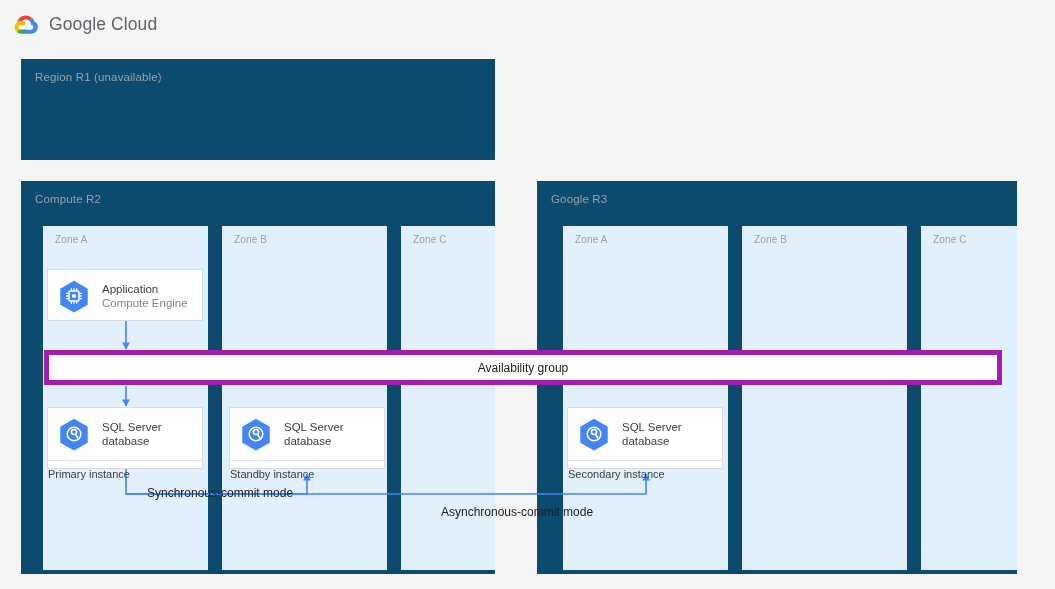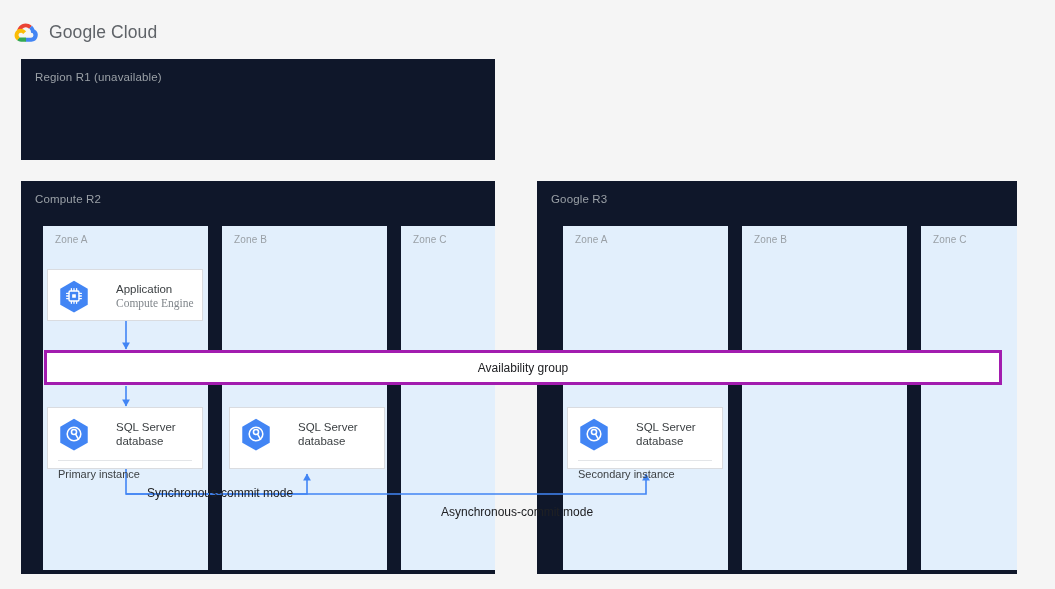--- a/index.html
+++ b/index.html
@@ -5,27 +5,27 @@
   * { box-sizing: border-box; margin: 0; padding: 0; }
   html, body {
     width: 1055px; height: 589px;
     background: #f5f5f5;
     font-family: "Liberation Sans", sans-serif;
     overflow: hidden;
   }
   #root { position: relative; width: 1055px; height: 589px; }
 
   
-  .header { position: absolute; left: 0; top: 8px; width: 1055px; height: 47px; }
+  .header { position: absolute; left: 0; top: 0; width: 1055px; height: 47px; }
   .brand { position: absolute; left: 13px; top: 11px; display: flex; align-items: center; gap: 10px; }
   .brand-logo { width: 26px; height: 26px; display: block; }
   .brand-text { font-size: 17.5px; color: #5f6368; letter-spacing: .1px; white-space: nowrap; }
 
   
-  .region { position: absolute; background: #0f172a; }
+  .region { position: absolute; background: #0c4a6e; }
   .region-label {
     position: absolute; left: 14px; top: 12px;
     font-size: 11.5px; color: #9aa0a6; letter-spacing: .15px; white-space: nowrap;
   }
   #region-r1 { left: 21px; top: 59px; width: 474px; height: 101px; }
   #region-r2 { left: 21px; top: 181px; width: 474px; height: 393px; }
   #region-r3 { left: 537px; top: 181px; width: 480px; height: 393px; }
 
   
   .zone { position: absolute; top: 226px; height: 344px; background: #e2effc; overflow: hidden; }
@@ -41,40 +41,40 @@
   #zone-r3-a { left: 563px; width: 165px; }
   #zone-r3-b { left: 742px; width: 165px; }
   #zone-r3-c { left: 921px; width: 96px;  }
 
   
   .node {
     position: absolute; background: #ffffff;
     border: 1px solid #dadce0;
     display: flex; flex-direction: column;
   }
-  .node-top { display: flex; align-items: center; padding: 9px 10px 9px 9px; gap: 25px; }
+  .node-top { display: flex; align-items: center; padding: 9px 10px 9px 9px; gap: 11px; }
   .node-ico { width: 34px; height: 34px; flex: 0 0 34px; display: block; }
   .node-titles { display: flex; flex-direction: column; justify-content: center; }
   .node-title { font-size: 11.5px; color: #3c4043; line-height: 14px; white-space: nowrap; }
-  .node-sub { font-size: 11.5px; color: #80868b; line-height: 14px; white-space: nowrap; font-family: Liberation Serif, serif; }
+  .node-sub { font-size: 11.5px; color: #80868b; line-height: 14px; white-space: nowrap; }
   .node-foot {
     border-top: 1px solid #e3e5e8;
-    margin: 0 10px; padding: 7px 0 7px 0;
+    margin: 0 0; padding: 7px 0 7px 0;
     font-size: 11px; color: #3c4043; white-space: nowrap;
   }
 
   #node-app      { left: 47px;  top: 269px; width: 156px; height: 52px; }
   #node-primary  { left: 47px;  top: 407px; width: 156px; height: 62px; }
   #node-standby  { left: 229px; top: 407px; width: 156px; height: 62px; }
   #node-secondary{ left: 567px; top: 407px; width: 156px; height: 62px; }
 
   
   #availability-group {
     position: absolute; left: 44px; top: 350px; width: 958px; height: 35px;
-    background: #ffffff; border: 3px solid #a21caf;
+    background: #ffffff; border: 5px solid #a21caf;
     display: flex; align-items: center; justify-content: center;
   }
   #availability-group .ag-text { font-size: 12px; color: #202124; white-space: nowrap; }
 
   
   #connectors { position: absolute; left: 0; top: 0; width: 1055px; height: 589px; pointer-events: none; }
 
   .edge-label {
     position: absolute; font-size: 12px; color: #202124; white-space: nowrap;
   }
@@ -206,20 +206,21 @@
         <path d="M24 2.6 L43.4 13.8 L43.4 36.2 L24 47.4 L4.6 36.2 L4.6 13.8 Z" fill="#4285f4"></path>
         <circle cx="24" cy="24" r="9.6" fill="none" stroke="#ffffff" stroke-width="2.2"></circle>
         <circle cx="24" cy="21.2" r="3.6" fill="none" stroke="#ffffff" stroke-width="2.2"></circle>
         <path d="M26.4 24.4 L30.4 31.6" fill="none" stroke="#ffffff" stroke-width="2.2" stroke-linecap="round"></path>
       </svg>
       <div class="node-titles">
         <span class="node-title">SQL Server</span>
         <span class="node-title">database</span>
       </div>
     </div>
+    <div class="node-foot">Standby instance</div>
   </div>
 
   <div class="node" id="node-secondary">
     <div class="node-top">
       <svg class="node-ico" viewBox="0 0 48 48">
         <path d="M24 2.6 L43.4 13.8 L43.4 36.2 L24 47.4 L4.6 36.2 L4.6 13.8 Z" fill="#4285f4"></path>
         <circle cx="24" cy="24" r="9.6" fill="none" stroke="#ffffff" stroke-width="2.2"></circle>
         <circle cx="24" cy="21.2" r="3.6" fill="none" stroke="#ffffff" stroke-width="2.2"></circle>
         <path d="M26.4 24.4 L30.4 31.6" fill="none" stroke="#ffffff" stroke-width="2.2" stroke-linecap="round"></path>
       </svg>

